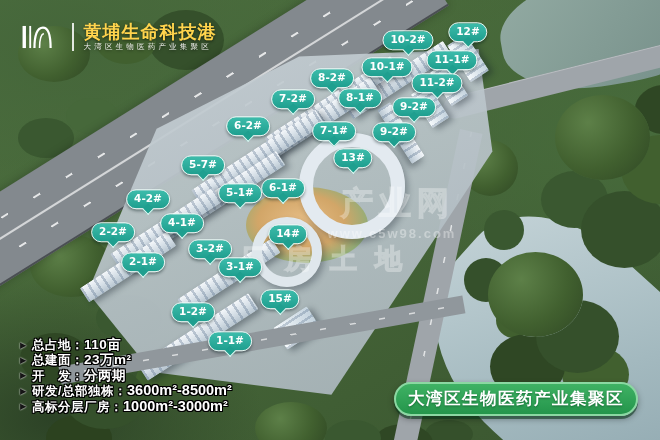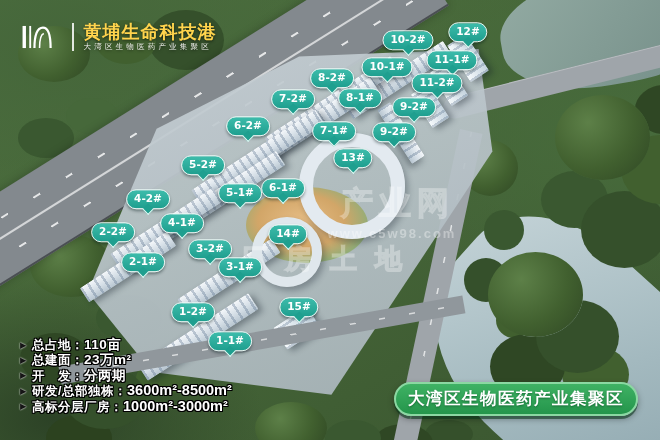--- a/index.html
+++ b/index.html
@@ -161,30 +161,30 @@
   <div class="badge" style="left:332px;top:78px;">8-2#</div>
   <div class="badge" style="left:437px;top:83px;">11-2#</div>
   <div class="badge" style="left:293px;top:99px;">7-2#</div>
   <div class="badge" style="left:360px;top:98px;">8-1#</div>
   <div class="badge" style="left:414px;top:107px;">9-2#</div>
   <div class="badge" style="left:248px;top:126px;">6-2#</div>
   <div class="badge" style="left:334px;top:131px;">7-1#</div>
   <div class="badge" style="left:394px;top:132px;text-align:center;">9-2#</div>
   <div class="badge" style="left:283px;top:149px;margin-top:39px;">6-1#</div>
   <div class="badge" style="left:353px;top:158px;">13#</div>
-  <div class="badge" style="left:203px;top:165px;">5-2#</div>
+  <div class="badge" style="left:203px;top:165px;">5-7#</div>
   <div class="badge" style="left:240px;top:193px;">5-1#</div>
   <div class="badge" style="left:148px;top:199px;">4-2#</div>
   <div class="badge" style="left:182px;top:223px;">4-1#</div>
   <div class="badge" style="left:113px;top:232px;">2-2#</div>
   <div class="badge" style="left:288px;top:234px;">14#</div>
   <div class="badge" style="left:210px;top:249px;">3-2#</div>
   <div class="badge" style="left:143px;top:262px;">2-1#</div>
   <div class="badge" style="left:240px;top:267px;">3-1#</div>
-  <div class="badge" style="left:299px;top:299px;margin-top:8px;">15#</div>
+  <div class="badge" style="left:280px;top:299px;">15#</div>
   <div class="badge" style="left:193px;top:312px;">1-2#</div>
   <div class="badge" style="left:230px;top:341px;">1-1#</div>
 
   <div class="abs road-campus"></div>
 
   <div class="abs logo">
     <svg width="34" height="34" viewBox="0 0 40 40">
       <path d="M5 7 V33" stroke="#fff" stroke-width="4" fill="none"></path>
       <path d="M12 7 V33" stroke="#fff" stroke-width="2.2" fill="none"></path>
       <path d="M17 33 C17 18 20 9 27 9 C34 9 36 19 36 33" stroke="#fff" stroke-width="2.6" fill="none"></path>

